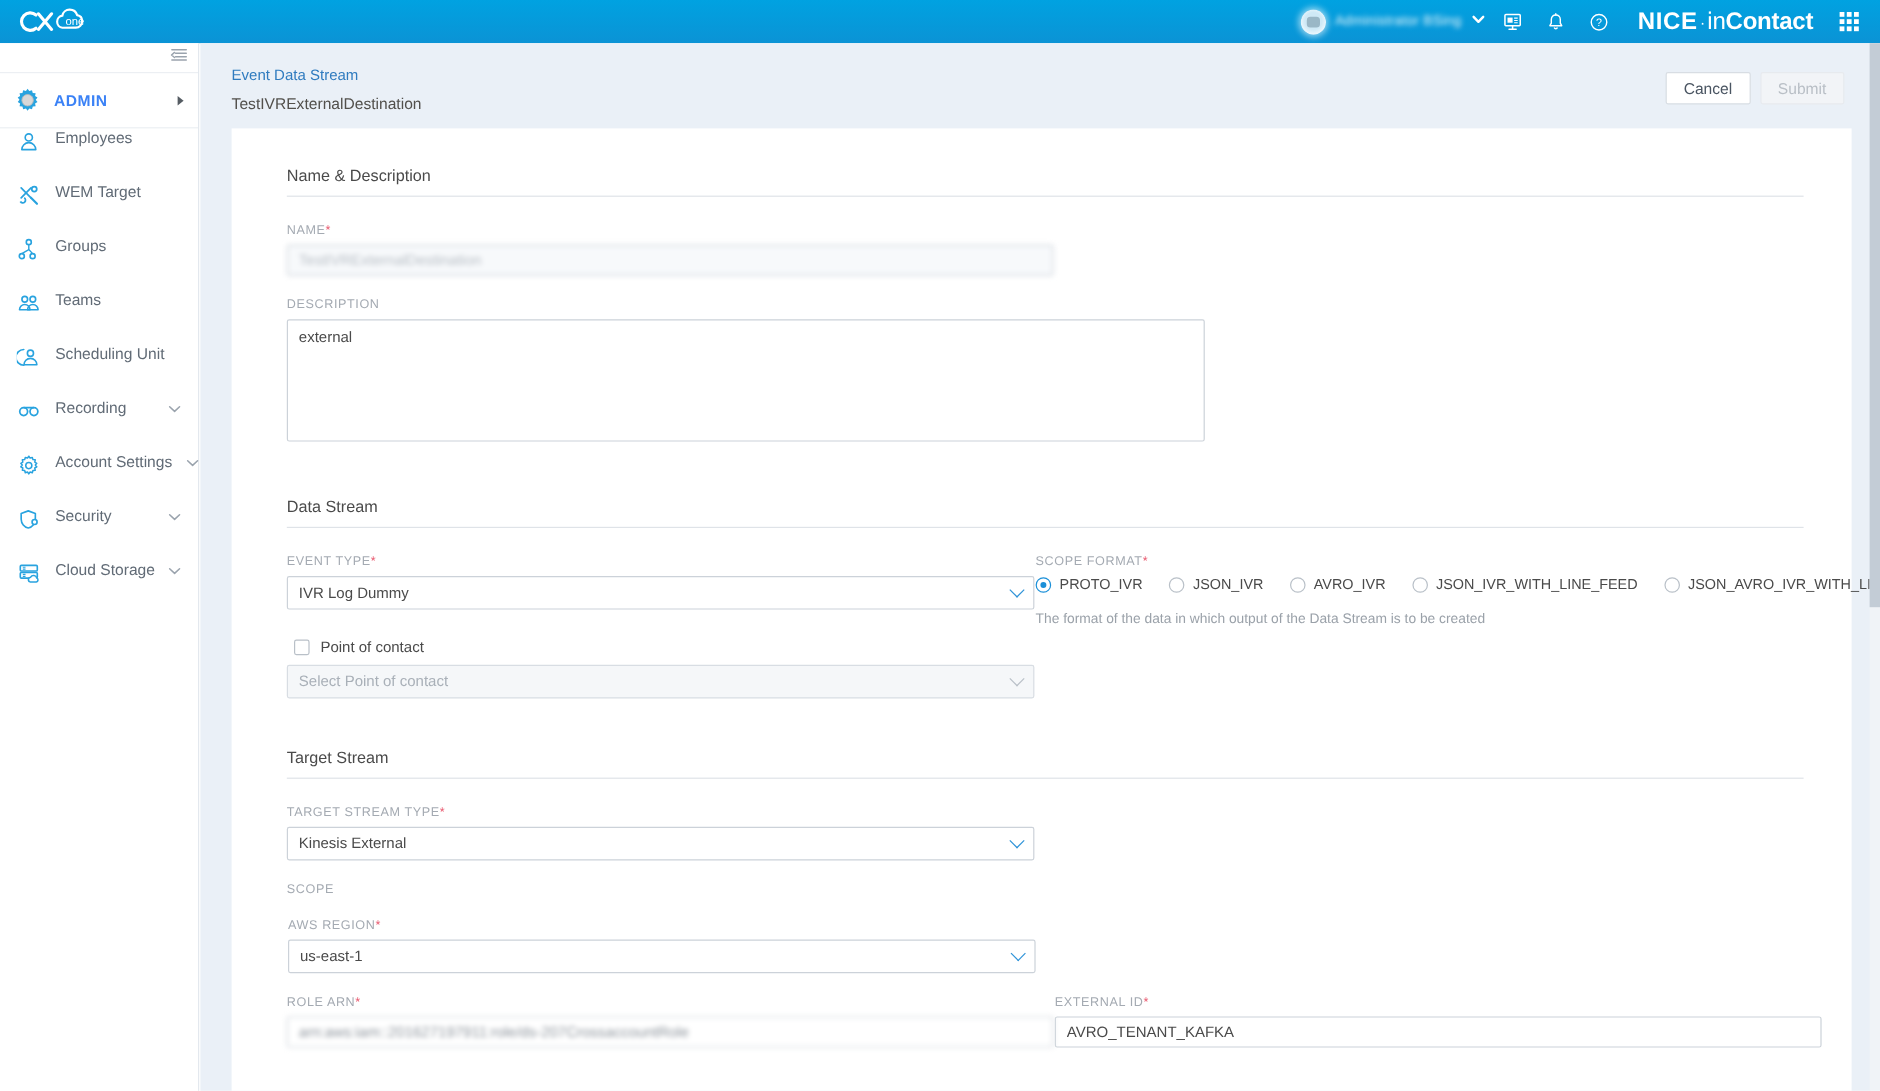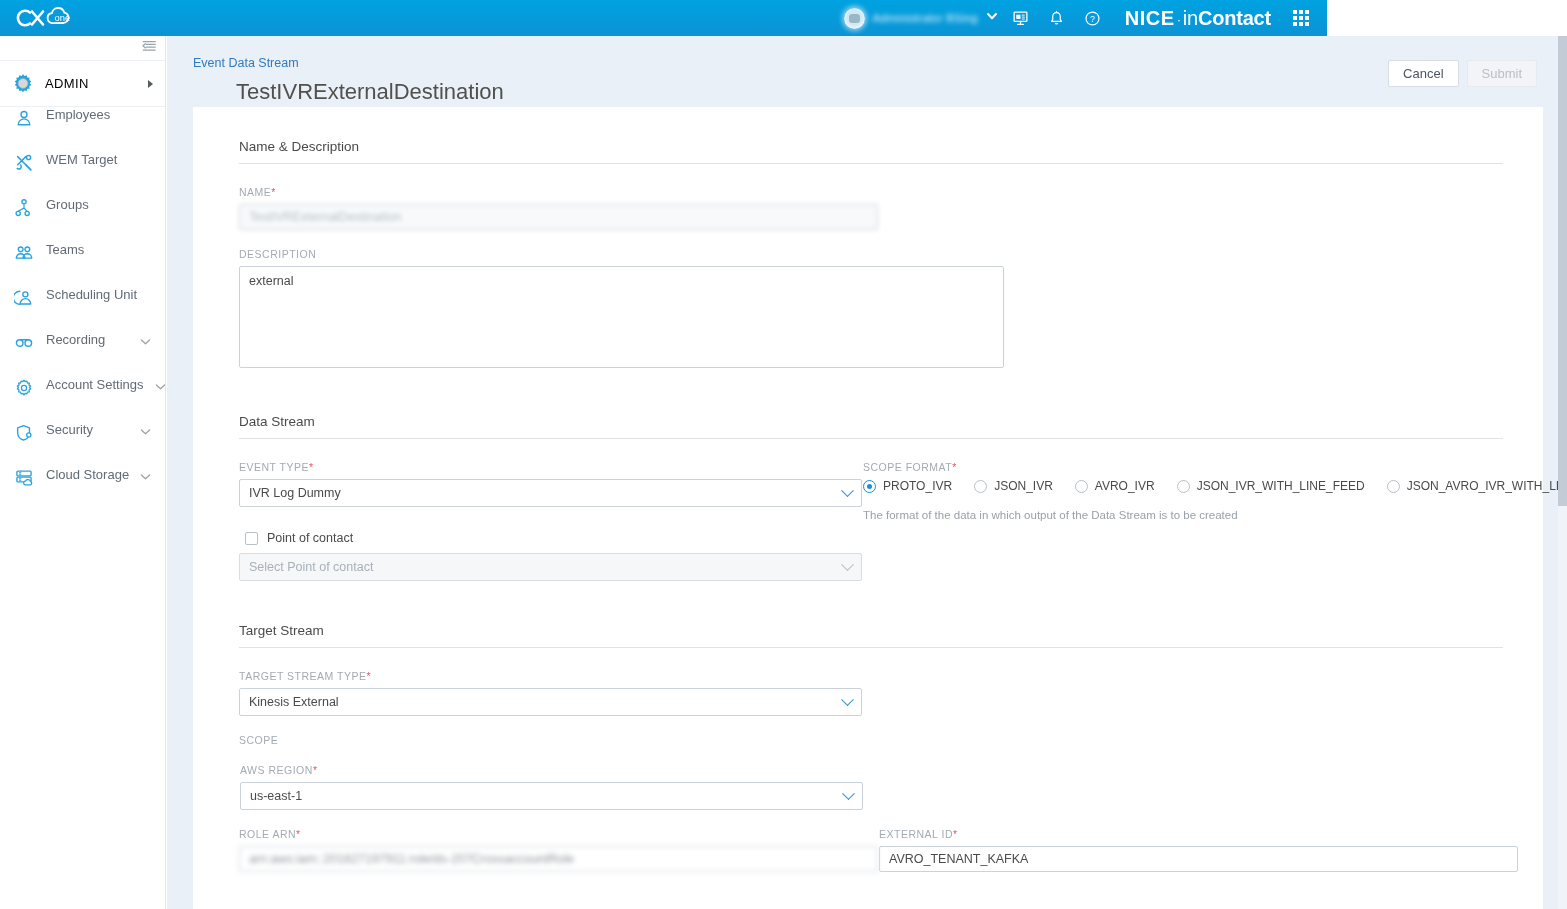--- a/index.html
+++ b/index.html
@@ -8,21 +8,21 @@
     width: 1567px; height: 909px;
     overflow: hidden;
     background: #ffffff;
     font-family: "Liberation Sans", sans-serif;
     -webkit-font-smoothing: antialiased;
   }
 
   
   .topbar {
     position: absolute; top: 0; left: 0;
-    width: 1327px; height: 36px;
+    width: 1567px; height: 36px;
     background: linear-gradient(180deg, #00a2e1 0%, #0b93d5 100%);
     display: flex; align-items: center;
   }
   .logo {
     margin-left: 10px;
     display: flex; align-items: center;
     width: 120px; height: 34px;
   }
   .topbar-right {
     margin-left: auto; display: flex; align-items: center;
@@ -87,22 +87,23 @@
     border-bottom: 1px solid #eceff3;
   }
   .collapse-icon { cursor: pointer; }
   .admin-row {
     height: 46px; display: flex; align-items: center;
     padding-left: 12px; gap: 11px;
     border-bottom: 1px solid #eceff3;
     cursor: pointer;
   }
   .admin-label {
-    font-size: 13px; color: #000000; letter-spacing: .4px;
+    font-size: 13px; color: #3b82f6; letter-spacing: .4px;
     flex: 1;
+    font-weight: bold;
   }
   .admin-caret {
     width: 0; height: 0; margin-right: 12px;
     border-top: 4px solid transparent;
     border-bottom: 4px solid transparent;
     border-left: 5px solid #555c63;
   }
   .nav-item {
     height: 45px; display: flex; align-items: flex-start;
     padding-left: 13px; gap: 11px; cursor: pointer;
@@ -128,21 +129,21 @@
   .page-head {
     height: 71px; padding: 20px 22px 0 13px;
     display: flex; align-items: flex-start; justify-content: flex-end;
   }
   .page-head-left { flex: 1; }
   .breadcrumb {
     color: #2f7bbf; font-size: 12.5px; margin-bottom: 9px;
     cursor: pointer;
   }
   .page-title {
-    color: #52504c; font-size: 22px; margin-left: 43px;
+    color: #52504c; font-size: 13px;
   }
   .head-actions { display: flex; gap: 8px; padding-top: 4px; }
   .btn {
     min-width: 55px; height: 27px; padding: 0 14px;
     font-size: 13px; border-radius: 2px;
     display: flex; align-items: center; justify-content: center;
     cursor: pointer;
   }
   .btn-cancel {
     background: #ffffff; color: #4a5562;

